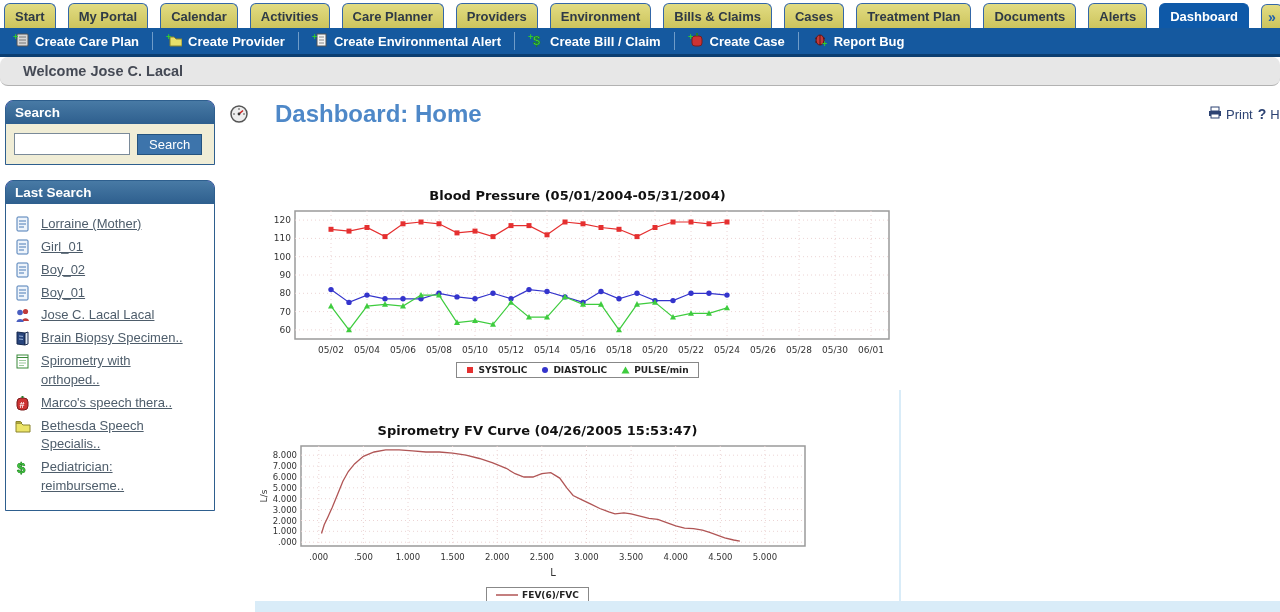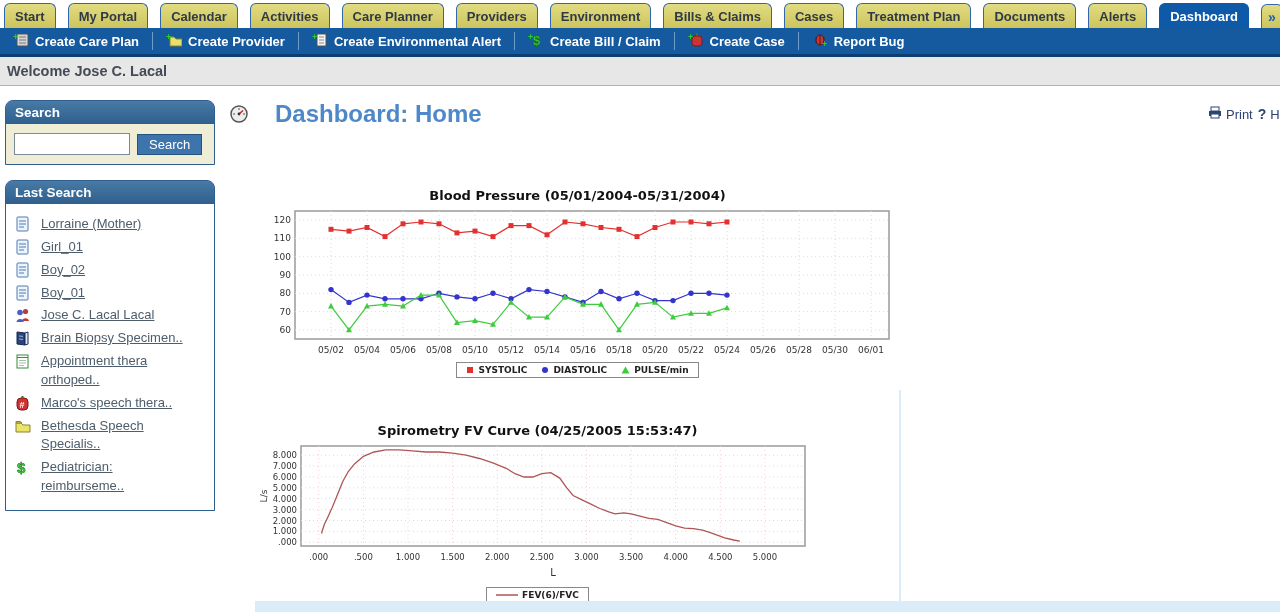--- a/index.html
+++ b/index.html
@@ -18,22 +18,22 @@
 
   
   #toolbar{position:absolute;top:28px;left:0;width:1280px;height:26px;background:#15599f;
            border-bottom:3px solid #0c3e71;display:flex;align-items:center;}
   .tool-item{display:flex;align-items:center;gap:6px;padding:0 13px;color:#fff;font-weight:bold;
              font-size:13px;white-space:nowrap;cursor:pointer;height:26px;}
   .tool-sep{width:1px;height:18px;background:#6f9cc9;}
 
   
   #welcome-bar{position:absolute;top:57px;left:0;width:1280px;height:29px;background:#e7e7e7;
-               border-bottom:1px solid #b2b2b2;line-height:29px;padding-left:7px;box-sizing:border-box;
-               font-weight:bold;font-size:14.5px;color:#454a55;}
+               border-bottom:1px solid #b2b2b2;line-height:29px;padding-left:23px;box-sizing:border-box;
+               font-weight:bold;font-size:14.5px;color:#454a55;border-radius:8px;}
 
   
   .side-panel{position:absolute;left:5px;width:210px;border:1px solid #2e5f8e;
               border-radius:8px 8px 0 0;box-sizing:border-box;background:#8b5cf6;}
   .panel-header{background:linear-gradient(#487aa5,#2e5f8e);color:#fff;font-weight:bold;font-size:13.5px;
                 padding:4px 9px;border-radius:7px 7px 0 0;}
   #search-panel{top:100px;}
   #search-body{background:#f0edd6;padding:9px 8px;display:flex;align-items:center;gap:7px;}
   #search-input{width:110px;height:18px;border:1px solid #7a8a99;background:#fff;}
   #search-button{background:#3d74ab;color:#fff;border:1px solid #24537f;font-size:13px;
@@ -231,21 +231,21 @@
       <span class="lv-label">Brain Biopsy Specimen..</span>
     </div>
     <div class="lv-item">
       <span class="lv-icon"><svg width="15" height="16">
             <rect x="2" y="2" width="11" height="13" fill="#fff" stroke="#3a8a3a"></rect>
             <line x1="2" y1="4.5" x2="13" y2="4.5" stroke="#3a8a3a"></line>
             <line x1="4" y1="7.5" x2="11" y2="7.5" stroke="#9bc79b"></line>
             <line x1="4" y1="10" x2="11" y2="10" stroke="#9bc79b"></line>
             <line x1="4" y1="12.5" x2="9" y2="12.5" stroke="#9bc79b"></line>
           </svg></span>
-      <span class="lv-label">Appointment thera orthoped..</span>
+      <span class="lv-label">Spirometry with orthoped..</span>
     </div>
     <div class="lv-item">
       <span class="lv-icon"><svg width="15" height="16">
             <rect x="2" y="3" width="11" height="12" rx="4" fill="#cc3333" stroke="#7c1d1d"></rect>
             <line x1="7.5" y1="1" x2="7.5" y2="3" stroke="#2a7a2a" stroke-width="2"></line>
             <text x="4.5" y="12.5" font-size="9" font-weight="bold" fill="#fff">#</text>
           </svg></span>
       <span class="lv-label">Marco's speech thera..</span>
     </div>
     <div class="lv-item">
@@ -435,21 +435,21 @@
         <svg width="9" height="8">
             <path d="M4.5 0.5 L8.5 7.5 L0.5 7.5 Z" fill="#3ecc3e"></path>
           </svg>
         <span>PULSE/min</span>
       </span>
     </div>
   </div>
 </div>
 
 <div class="chart-panel" id="spiro-panel">
-  <div class="chart-title">Spirometry FV Curve (04/25/2005 15:53:47)</div>
+  <div class="chart-title">Spirometry FV Curve (04/26/2005 15:53:47)</div>
   <svg id="spiro-svg" width="565" height="142" viewBox="0 0 565 142">
       <rect x="46" y="6" width="504" height="100" fill="#fff" stroke="#9a9a9a" stroke-width="1.5"></rect>
       <line x1="46" y1="102.2" x2="550" y2="102.2" stroke="#ecd4d4" stroke-dasharray="1,3"></line>
       <text x="42" y="105.2" text-anchor="end" font-size="8.5" font-family="DejaVu Sans" fill="#333">.000</text>
       <line x1="46" y1="91.3" x2="550" y2="91.3" stroke="#ecd4d4" stroke-dasharray="1,3"></line>
       <text x="42" y="94.3" text-anchor="end" font-size="8.5" font-family="DejaVu Sans" fill="#333">1.000</text>
       <line x1="46" y1="80.5" x2="550" y2="80.5" stroke="#ecd4d4" stroke-dasharray="1,3"></line>
       <text x="42" y="83.5" text-anchor="end" font-size="8.5" font-family="DejaVu Sans" fill="#333">2.000</text>
       <line x1="46" y1="69.6" x2="550" y2="69.6" stroke="#ecd4d4" stroke-dasharray="1,3"></line>
       <text x="42" y="72.6" text-anchor="end" font-size="8.5" font-family="DejaVu Sans" fill="#333">3.000</text>

